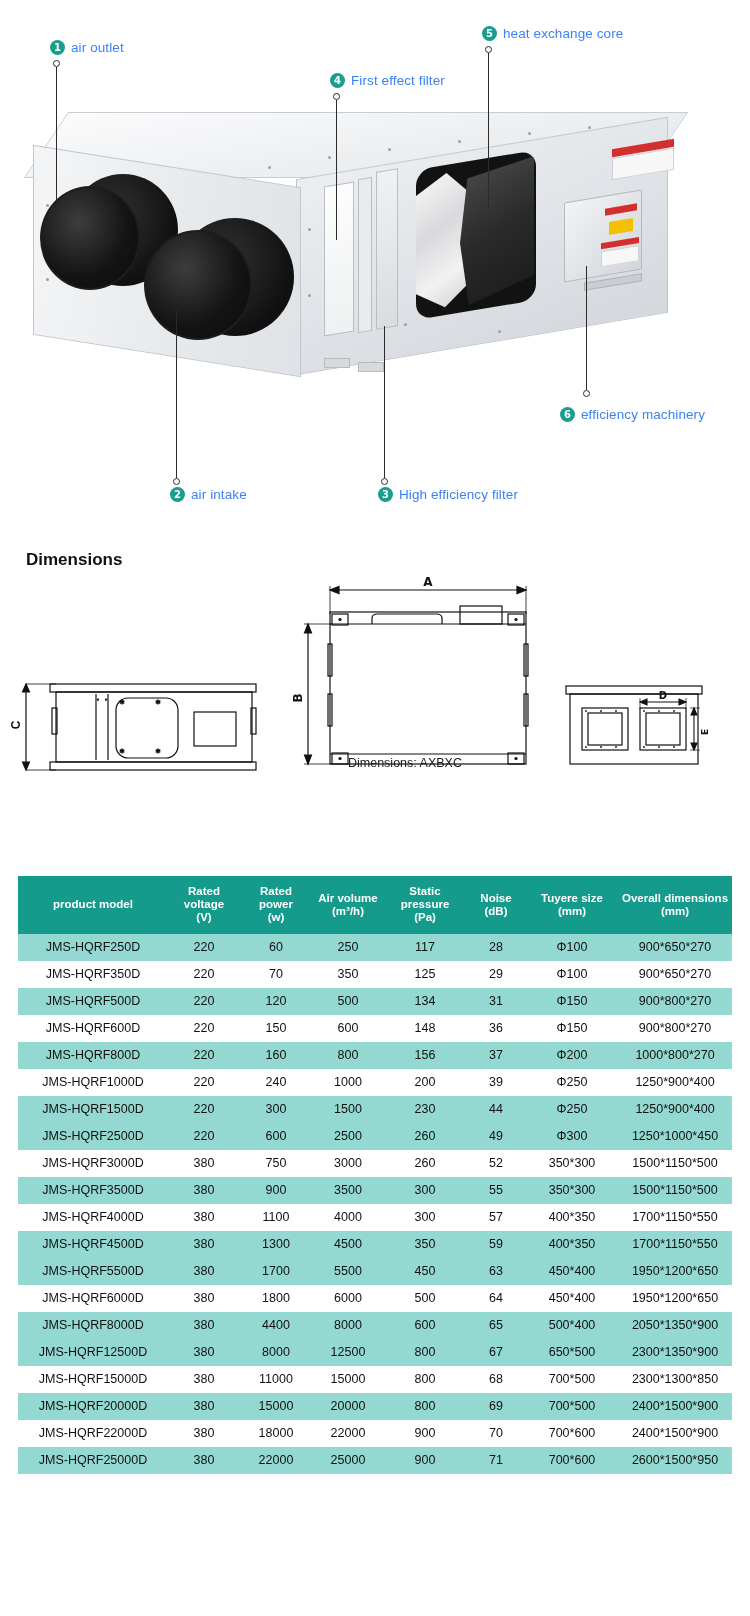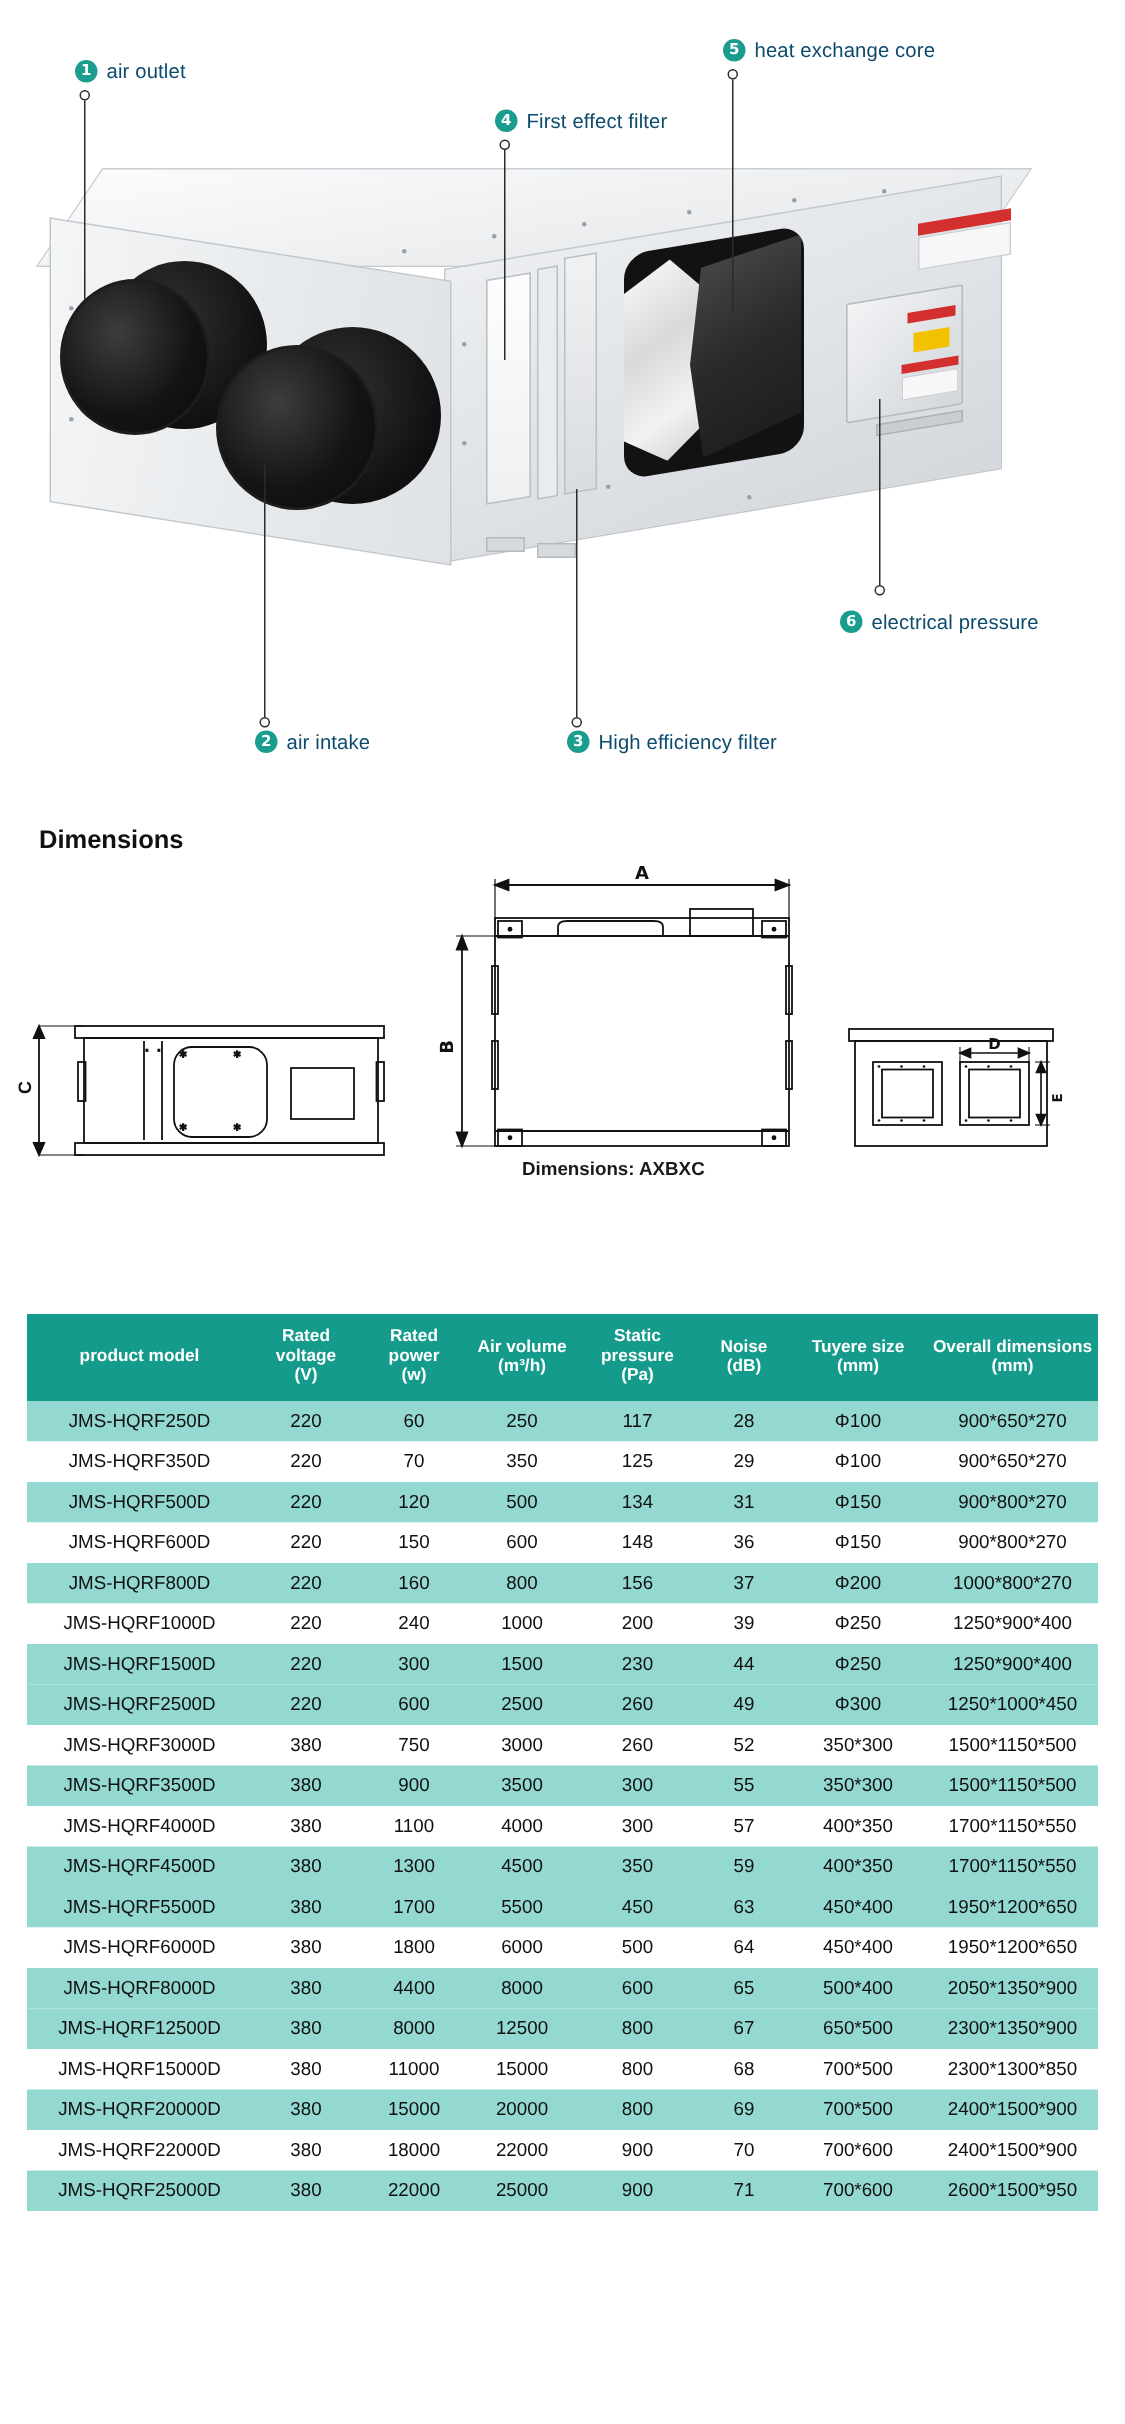--- a/index.html
+++ b/index.html
@@ -17,21 +17,21 @@
   #product-section { position: relative; width: 750px; height: 540px; }
 
   .callout { position: absolute; display: flex; align-items: center; gap: 6px; white-space: nowrap; }
   .badge {
     width: 15px; height: 15px; border-radius: 50%;
     background: #1a9d8f; color: #ffffff;
     font-size: 10px; line-height: 15px; text-align: center;
     font-family: "DejaVu Sans", sans-serif; font-weight: 600;
     flex: 0 0 auto;
   }
-  .callout-label { font-size: 13.5px; color: #0c4a6e; letter-spacing: .1px; }
+  .callout-label { font-size: 13.5px; color: #3b82f6; letter-spacing: .1px; }
 
   .leader { position: absolute; background: #2b2b2b; width: 1px; }
   .leader-dot {
     position: absolute; width: 7px; height: 7px; border-radius: 50%;
     border: 1px solid #2b2b2b; background: #ffffff;
   }
 
   
   #unit-photo { position: absolute; left: 28px; top: 108px; width: 690px; height: 300px; }
   .body-top {
@@ -217,21 +217,21 @@
 
   <div class="callout" style="left:482px; top:26px;">
     <span class="badge">5</span>
     <span class="callout-label">heat exchange core</span>
   </div>
   <div class="leader-dot" style="left:485px; top:46px;"></div>
   <div class="leader" style="left:488px; top:53px; height:155px;"></div>
 
   <div class="callout" style="left:560px; top:407px;">
     <span class="badge">6</span>
-    <span class="callout-label">electrical pressure</span>
+    <span class="callout-label">efficiency machinery</span>
   </div>
   <div class="leader-dot" style="left:583px; top:390px;"></div>
   <div class="leader" style="left:586px; top:266px; height:124px;"></div>
 </div>
 
 <div id="dimensions-section">
   <div id="dim-heading">Dimensions</div>
 
   <svg class="drawing" style="left:12px; top:130px;" width="260" height="110" viewBox="0 0 260 110">
     <g stroke="#111" fill="none" stroke-width="1.2">
@@ -312,21 +312,21 @@
     <g stroke="#111" fill="#111" stroke-width="1.2">
       <line x1="24" y1="52" x2="24" y2="192"></line>
       <polygon points="24,52 20.5,61 27.5,61"></polygon>
       <polygon points="24,192 20.5,183 27.5,183"></polygon>
       <line x1="20" y1="52" x2="48" y2="52" stroke-width="0.8"></line>
       <line x1="20" y1="192" x2="48" y2="192" stroke-width="0.8"></line>
     </g>
     <text x="144" y="14" text-anchor="middle" font-size="12" font-weight="bold" font-family="DejaVu Sans, sans-serif" fill="#111">A</text>
     <text x="18" y="126" text-anchor="middle" font-size="12" font-weight="bold" font-family="DejaVu Sans, sans-serif" fill="#111" transform="rotate(-90 18 126)">B</text>
   </svg>
-  <div class="dim-caption" style="left:348px; top:232px;font-weight:bold;">Dimensions: AXBXC</div>
+  <div class="dim-caption" style="left:348px; top:216px;">Dimensions: AXBXC</div>
 
   <svg class="drawing" style="left:556px; top:138px;" width="180" height="96" viewBox="0 0 180 96">
     <g stroke="#111" fill="none" stroke-width="1.2">
       <rect x="10" y="8" width="136" height="8"></rect>
       <rect x="14" y="16" width="128" height="70"></rect>
 
       <rect x="26" y="30" width="46" height="42"></rect>
       <rect x="32" y="35" width="34" height="32"></rect>
 
       <rect x="84" y="30" width="46" height="42"></rect>

